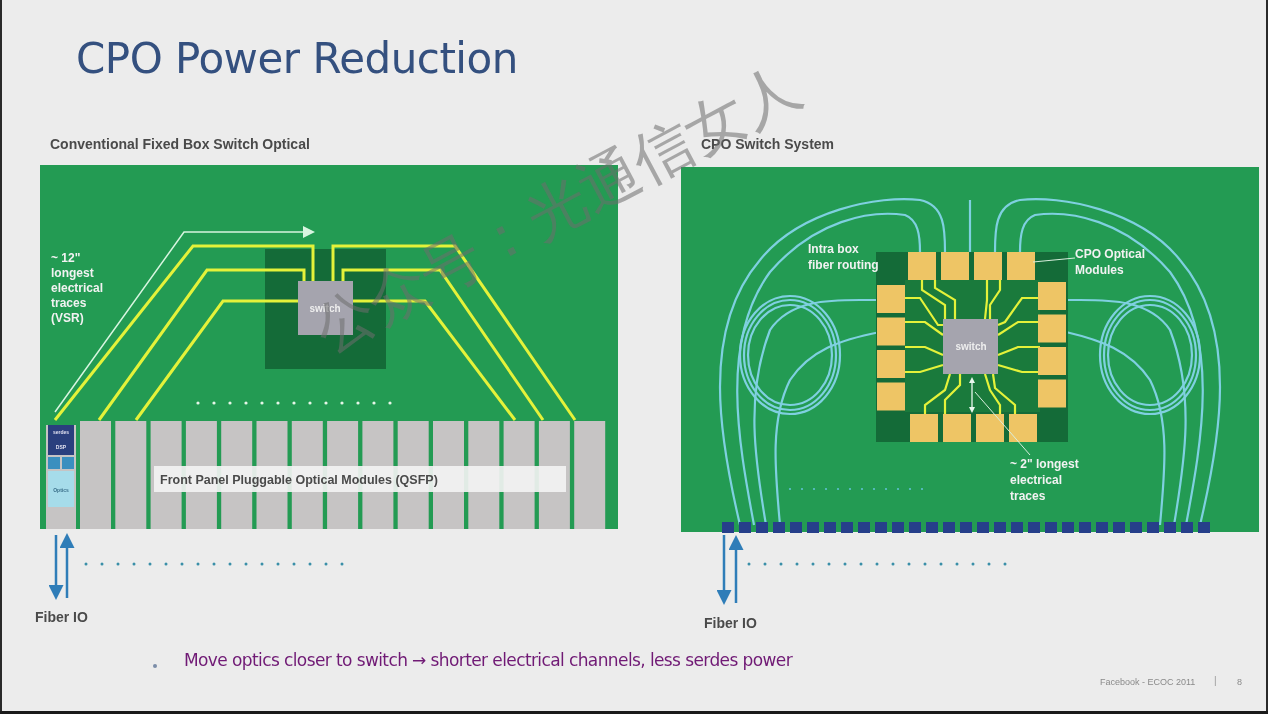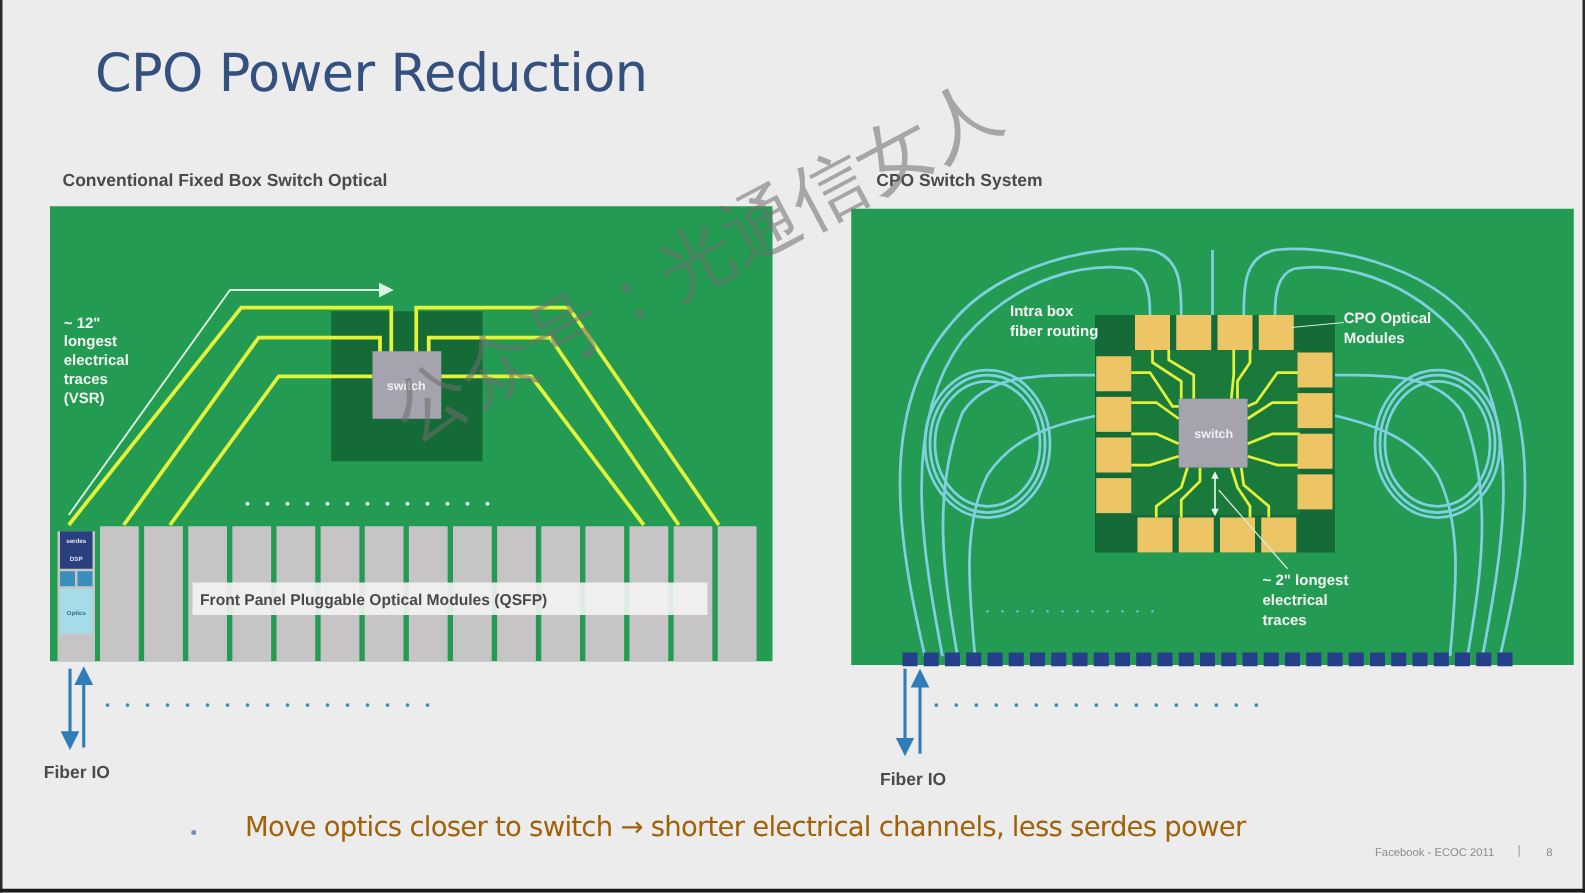--- a/index.html
+++ b/index.html
@@ -17,21 +17,21 @@
     font-family: "DejaVu Sans", sans-serif;
     font-size: 42px; color: #34507f; letter-spacing: -0.5px;
   }
   .subtitle {
     position: absolute; font-size: 14px; font-weight: bold; color: #4a4a4a;
   }
   svg.diagram { position: absolute; left: 0; top: 0; }
   .bullet-text {
     position: absolute; left: 184px; top: 650px;
     font-family: "DejaVu Sans", sans-serif;
-    font-size: 22px; color: #a16207; letter-spacing: -0.6px; margin-left: 12px;
+    font-size: 17px; color: #701a75; letter-spacing: -0.6px;
   }
   .bullet-dot { position: absolute; left: 153px; top: 664px; width: 4px; height: 4px; border-radius: 50%; background: #7b8da8; }
   .footer { position: absolute; left: 1100px; top: 677px; font-size: 9px; color: #8a8a8a; }
   .page-sep { position: absolute; left: 1214px; top: 675px; font-size: 10px; color: #9a9a9a; }
   .page-num { position: absolute; left: 1237px; top: 677px; font-size: 9px; color: #8a8a8a; }
   .watermark {
     position: absolute; left: 300px; top: 300px;
     font-family: "DejaVu Serif", serif; font-size: 60px; color: rgba(110,110,110,0.55);
     transform: rotate(-28deg); transform-origin: left top; white-space: nowrap;
   }

